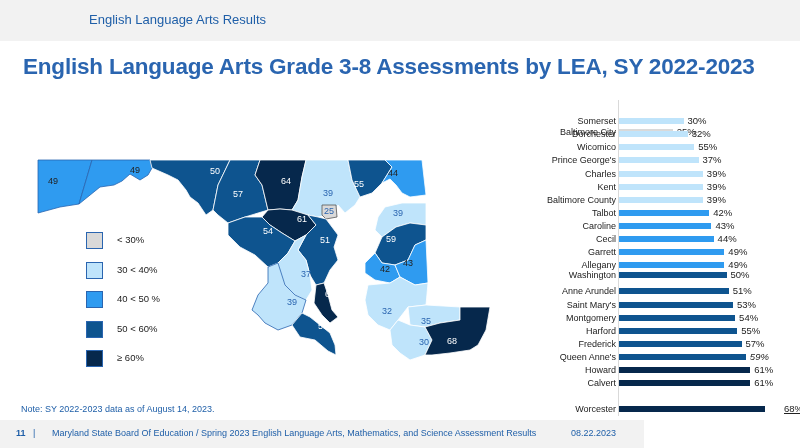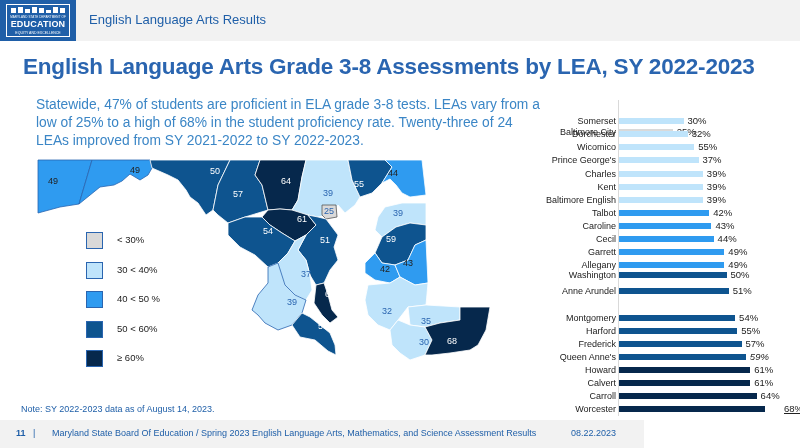--- a/index.html
+++ b/index.html
@@ -46,43 +46,25 @@
   .footer-sep { position: absolute; left: 33px; top: 8px; font-size: 9px; color: #1f5fa8; }
   .footer-text { position: absolute; left: 52px; top: 8px; font-size: 9px; color: #1f5fa8; white-space: nowrap; }
   .footer-date { position: absolute; right: 28px; top: 8px; font-size: 9px; color: #1f5fa8; }
 </style>
 </head>
 <body>
 
 <div class="page">
 
   <div class="topbar">
-    <div class="logo">
-      <div class="logo-inner">
-        <div class="logo-skyline">
-          <span style="height:5px;margin-top:1px"></span>
-            <span style="height:6px"></span>
-            <span style="height:4px;margin-top:2px"></span>
-            <span style="height:6px"></span>
-            <span style="height:5px;margin-top:1px"></span>
-            <span style="height:3px;margin-top:3px"></span>
-            <span style="height:6px"></span>
-            <span style="height:5px;margin-top:1px"></span>
-        </div>
-        <div class="logo-small">MARYLAND STATE DEPARTMENT OF</div>
-        <div class="logo-main">EDUCATION</div>
-        <div class="logo-sub">EQUITY AND EXCELLENCE</div>
-      </div>
-    </div>
     <div class="topbar-title">English Language Arts Results</div>
   </div>
 
   <div class="main-title">English Language Arts Grade 3-8 Assessments by LEA, SY 2022-2023</div>
 
-  <div class="summary">Statewide, 47% of students are proficient in ELA grade 3-8 tests. LEAs vary from a low of 25% to a high of 68% in the student proficiency rate. Twenty-three of 24 LEAs improved from SY 2021-2022 to SY 2022-2023.</div>
 
   <div class="map">
     <svg viewBox="0 0 470 250" xmlns="http://www.w3.org/2000/svg">
       <g stroke="#ffffff" stroke-width="0.8" stroke-linejoin="round">
 
         <path d="M8,5 L62,5 L49,49 L30,52 L8,58 Z" fill="#2f9bf0" stroke="#2a65b0"></path>
 
         <path d="M62,5 L120,5 L122,13 L118,20 L110,25 L100,19 L92,26 L84,30 L70,32 L49,49 Z" fill="#2f9bf0" stroke="#2a65b0"></path>
 
         <path d="M120,5 L200,5 L188,30 L183,55 L176,60 L168,48 L160,42 L156,35 L148,25 L138,20 L122,13 Z" fill="#0e548f"></path>
@@ -214,21 +196,21 @@
         <div class="bar-name">Charles</div>
         <div class="bar" style="width: 83.85px; background: rgb(191, 228, 251);"></div>
         <div class="bar-value" style="left: 186.85px;">39%</div>
       </div>
       <div class="bar-row" style="top: 80.6px;">
         <div class="bar-name">Kent</div>
         <div class="bar" style="width: 83.85px; background: rgb(191, 228, 251);"></div>
         <div class="bar-value" style="left: 186.85px;">39%</div>
       </div>
       <div class="bar-row" style="top: 93.7px;">
-        <div class="bar-name">Baltimore English</div>
+        <div class="bar-name">Baltimore County</div>
         <div class="bar" style="width: 83.85px; background: rgb(191, 228, 251);"></div>
         <div class="bar-value" style="left: 186.85px;">39%</div>
       </div>
       <div class="bar-row" style="top: 106.8px;">
         <div class="bar-name">Talbot</div>
         <div class="bar" style="width: 90.3px; background: rgb(47, 155, 240);"></div>
         <div class="bar-value" style="left: 193.3px;">42%</div>
       </div>
       <div class="bar-row" style="top: 119.9px;">
         <div class="bar-name">Caroline</div>
@@ -253,20 +235,25 @@
       <div class="bar-row" style="top: 169px;">
         <div class="bar-name">Washington</div>
         <div class="bar" style="width: 107.5px; background: rgb(14, 84, 143);"></div>
         <div class="bar-value" style="left: 210.5px;">50%</div>
       </div>
       <div class="bar-row" style="top: 185.4px;">
         <div class="bar-name">Anne Arundel</div>
         <div class="bar" style="width: 109.65px; background: rgb(14, 84, 143);"></div>
         <div class="bar-value" style="left: 212.65px;">51%</div>
       </div>
+      <div class="bar-row" style="top: 198.5px;">
+        <div class="bar-name">Saint Mary's</div>
+        <div class="bar" style="width: 113.95px; background: rgb(14, 84, 143);"></div>
+        <div class="bar-value" style="left: 216.95px;">53%</div>
+      </div>
       <div class="bar-row" style="top: 211.6px;">
         <div class="bar-name">Montgomery</div>
         <div class="bar" style="width: 116.1px; background: rgb(14, 84, 143);"></div>
         <div class="bar-value" style="left: 219.1px;">54%</div>
       </div>
       <div class="bar-row" style="top: 224.7px;">
         <div class="bar-name">Harford</div>
         <div class="bar" style="width: 118.25px; background: rgb(14, 84, 143);"></div>
         <div class="bar-value" style="left: 221.25px;">55%</div>
       </div>
@@ -282,25 +269,20 @@
       </div>
       <div class="bar-row" style="top: 264px;">
         <div class="bar-name">Howard</div>
         <div class="bar" style="width: 131.15px; background: rgb(6, 40, 76);"></div>
         <div class="bar-value" style="left: 234.15px;">61%</div>
       </div>
       <div class="bar-row" style="top: 277.1px;">
         <div class="bar-name">Calvert</div>
         <div class="bar" style="width: 131.15px; background: rgb(6, 40, 76);"></div>
         <div class="bar-value" style="left: 234.15px;">61%</div>
-      </div>
-      <div class="bar-row" style="top: 290.2px;">
-        <div class="bar-name">Carroll</div>
-        <div class="bar" style="width: 137.6px; background: rgb(6, 40, 76);"></div>
-        <div class="bar-value" style="left: 240.6px;">64%</div>
       </div>
       <div class="bar-row" style="top: 303.3px;">
         <div class="bar-name">Worcester</div>
         <div class="bar" style="width: 146.2px; background: rgb(6, 40, 76);"></div>
         <div class="bar-value" style="left: 264px; text-decoration: underline;">68%</div>
       </div>
     </div>
 
   <div class="footer">
     <div class="footer-page">11</div>

